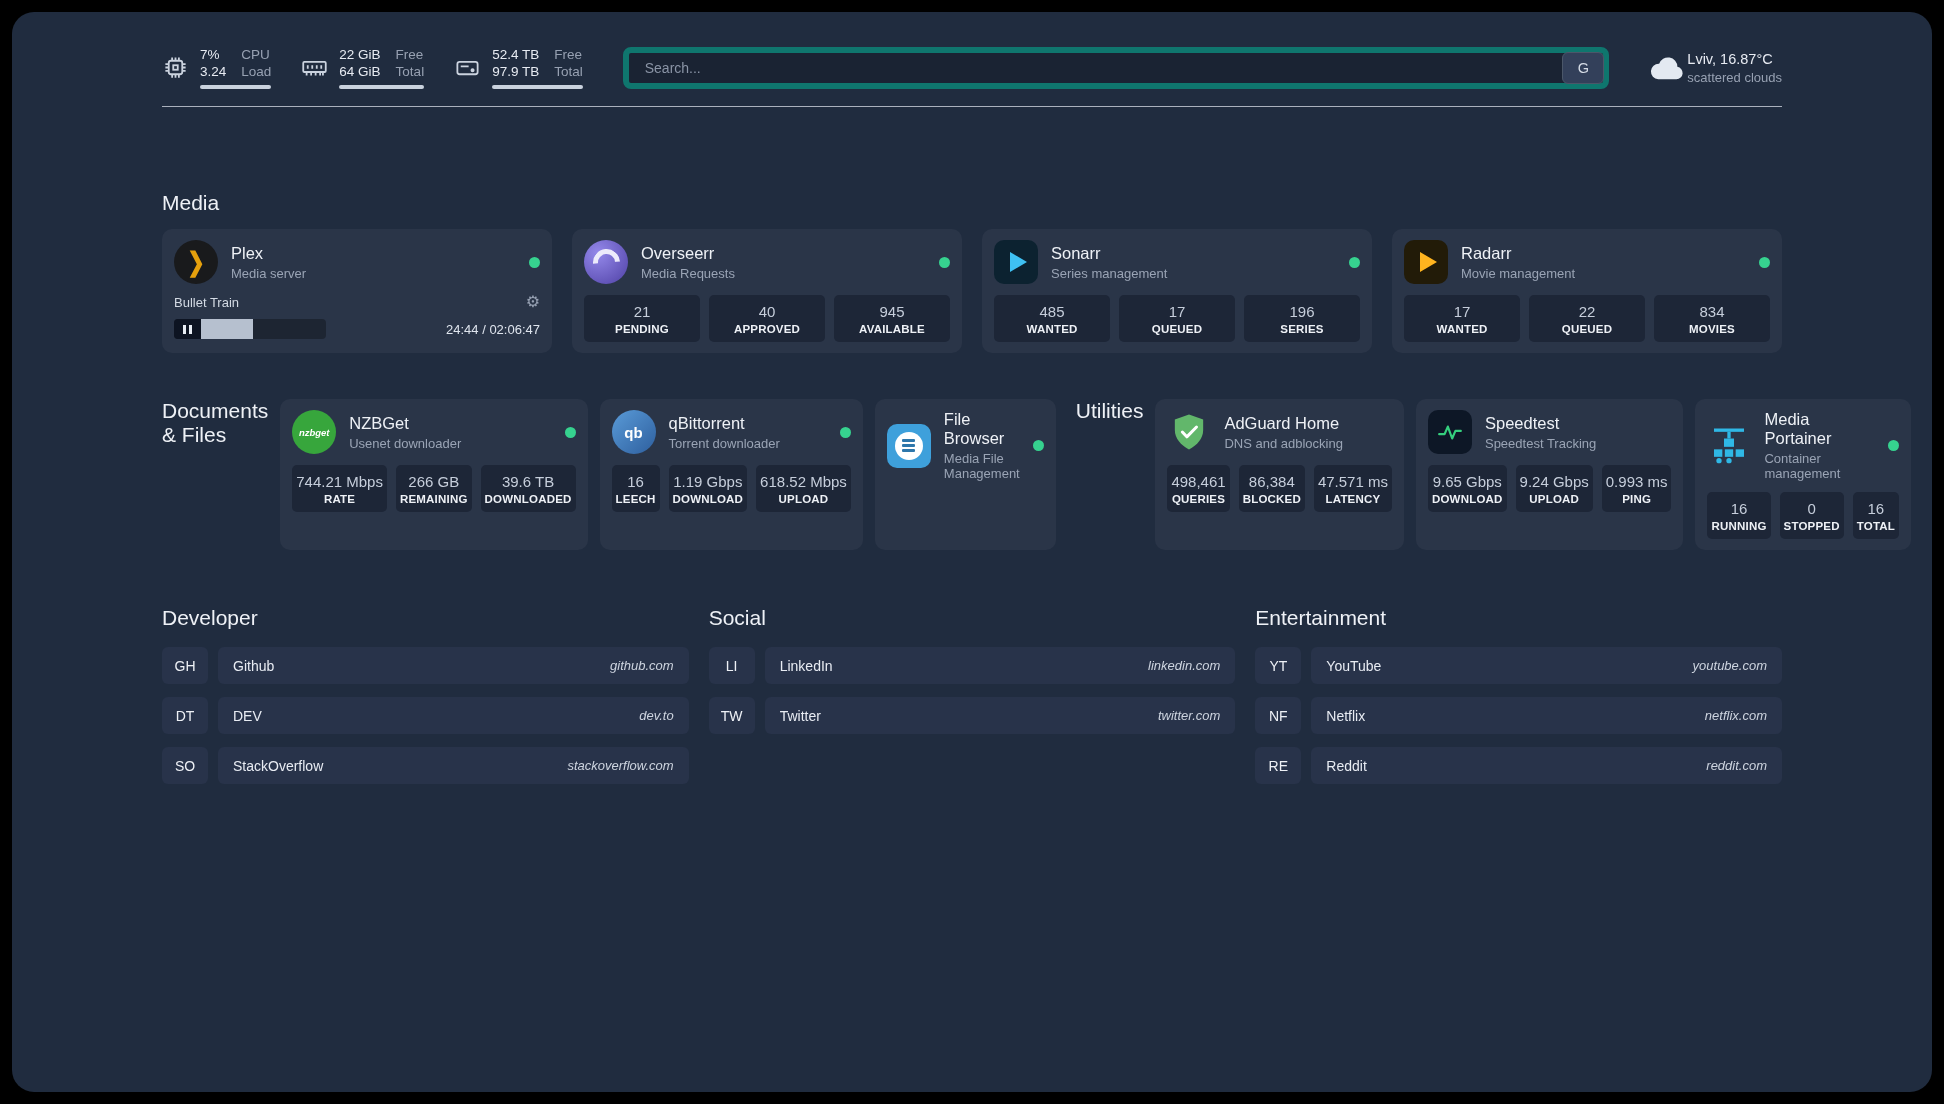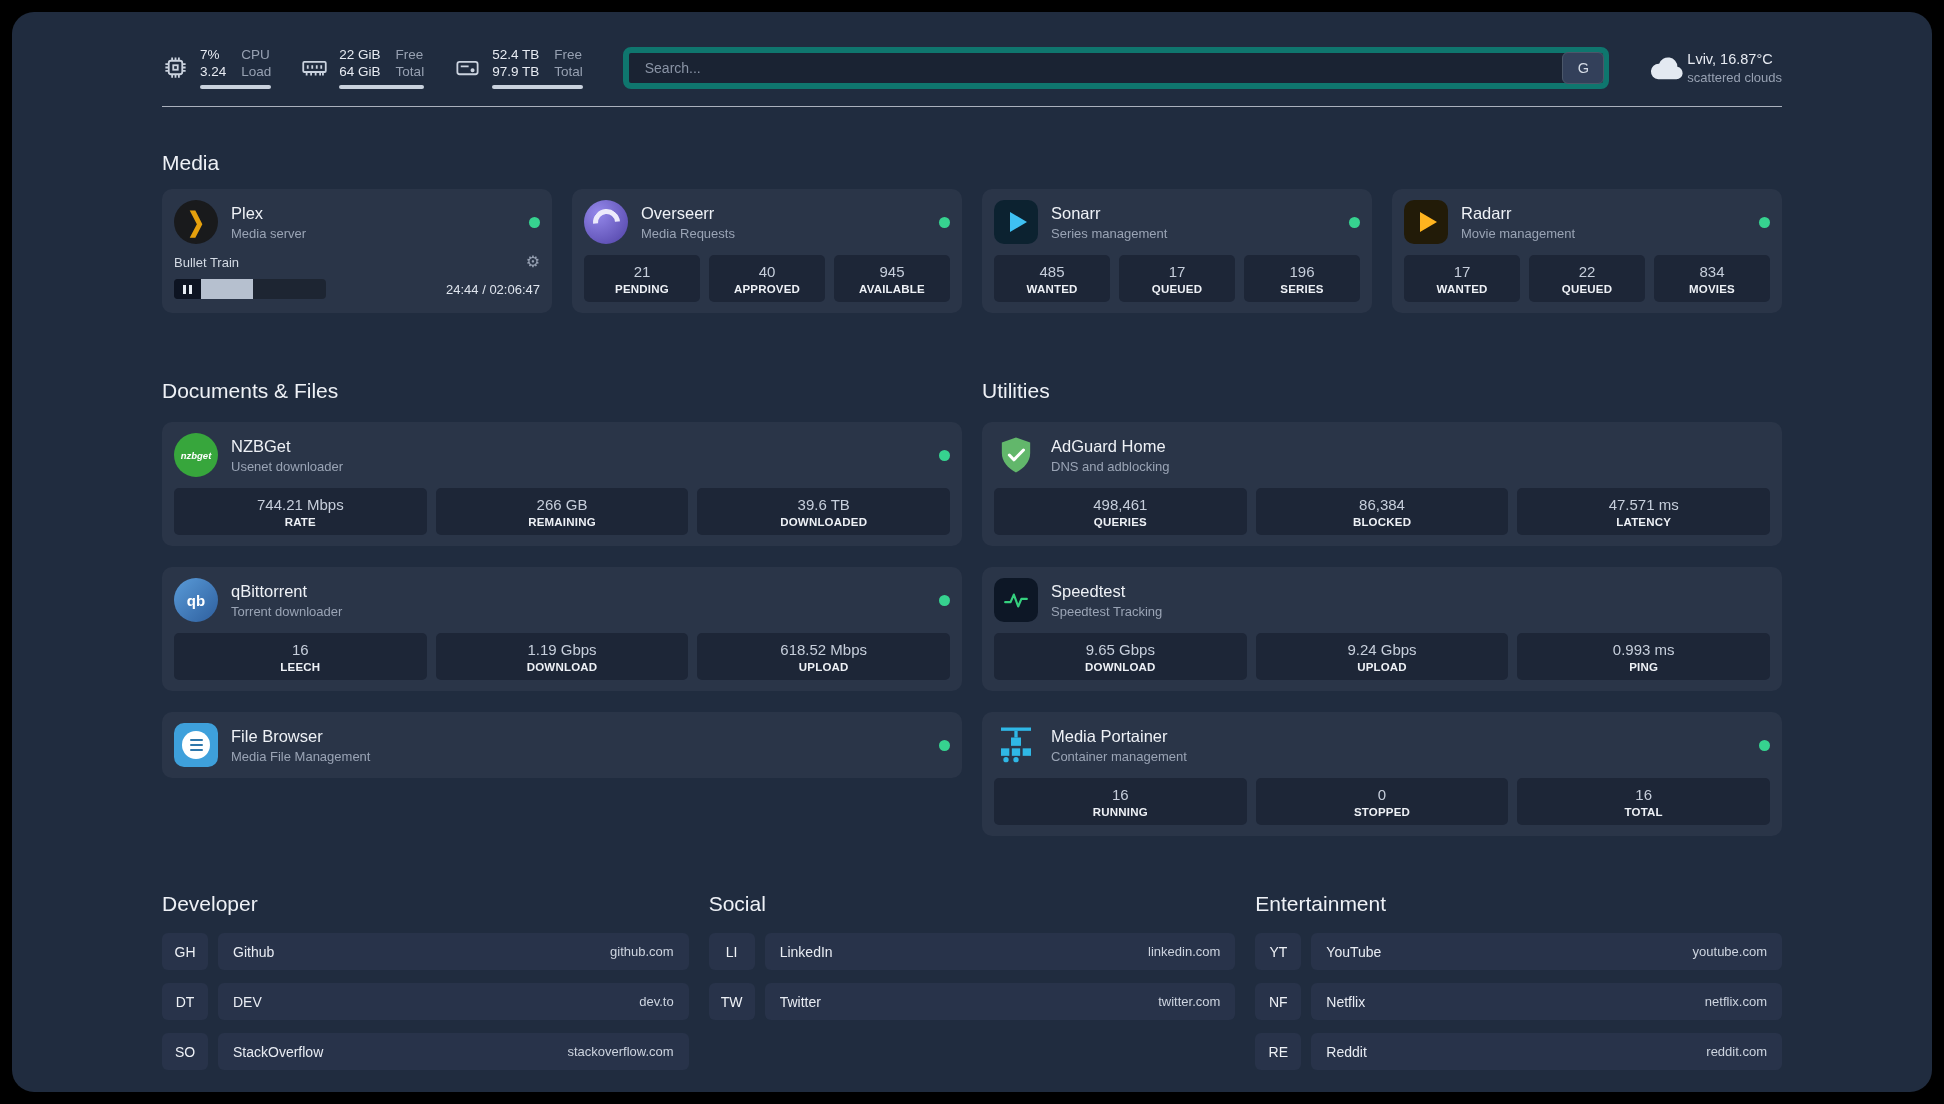--- a/index.html
+++ b/index.html
@@ -28,21 +28,21 @@
 
   .weather{display:flex;align-items:center;}
   .weather svg{width:40px;height:30px;display:block;}
   .w-loc{font-size:14.5px;color:#e7ebf2;line-height:19px;}
   .w-cond{font-size:13px;color:#97a1b2;line-height:17px;}
 
   .divider{border-bottom:1px solid rgba(223,229,238,0.72);margin-top:17px;}
 
   
   .section-title{font-size:21px;color:#eef1f6;font-weight:500;margin:0 0 14px 0;}
-  .media-section{margin-top:44px;}
+  .media-section{margin-top:84px;}
   .media-grid{display:grid;grid-template-columns:repeat(4,1fr);gap:20px;}
 
   .card{background:#2a3548;border-radius:10px;padding:11px 12px;box-sizing:border-box;}
   .card-head{display:flex;align-items:center;gap:13px;cursor:pointer;}
   .svc-icon{width:44px;height:44px;flex:0 0 auto;display:flex;align-items:center;
     justify-content:center;border-radius:10px;position:relative;overflow:hidden;}
   .svc-name{font-size:16.5px;color:#eef1f6;}
   .svc-desc{font-size:13px;color:#9aa4b5;margin-top:3px;}
   .dot{width:11px;height:11px;background:#36d28f;border-radius:50%;margin-left:auto;flex:0 0 auto;}
 
@@ -58,33 +58,33 @@
   .player{display:flex;height:20px;width:152px;border-radius:4px;overflow:hidden;
     background:rgba(0,0,0,0.30);cursor:pointer;}
   .pause-btn{width:27px;background:#0d1422;display:flex;align-items:center;justify-content:center;
     gap:3.5px;cursor:pointer;flex:0 0 auto;}
   .pause-btn i{width:2.5px;height:9px;background:#e8edf4;display:block;}
   .player-fill{width:52px;background:#b6c0cf;}
   .np-time{margin-left:auto;font-size:13px;color:#dfe5ee;white-space:nowrap;}
 
   
   .cols{display:grid;grid-template-columns:1fr 1fr;gap:20px;margin-top:46px;}
-  .col{display:flex;flex-direction:column;gap:21px;margin-top:20px;}
+  .col{display:flex;flex-direction:row;gap:12px;}
   .col .section-title{margin:0 0 -2px 0;}
 
   
   .bm-grid{display:grid;grid-template-columns:repeat(3,1fr);gap:20px;margin-top:56px;}
   .bm-col .section-title{margin-bottom:17px;}
   .bm-row{display:flex;gap:10px;margin-bottom:13px;height:37px;}
   .bm-abbr{width:46px;background:#28334a;border-radius:6px;display:flex;align-items:center;
     justify-content:center;color:#eef1f6;font-size:14px;cursor:pointer;flex:0 0 auto;}
   .bm-item{flex:1;background:#28334a;border-radius:6px;display:flex;align-items:center;
     padding:0 15px;cursor:pointer;min-width:0;}
   .bm-name{font-size:14px;color:#e8ecf3;white-space:nowrap;}
-  .bm-url{margin-left:auto;font-size:13px;color:#cdd4df;white-space:nowrap;}
+  .bm-url{margin-left:auto;font-size:13px;color:#cdd4df;white-space:nowrap;font-style:italic;}
 
   
   .ic-plex{background:#191a1c;border-radius:50%;}
   .ic-plex b{color:#e5a00d;font-size:21px;font-weight:700;transform:scaleY(1.25);}
   .ic-ovs{background:radial-gradient(circle at 32% 30%,#9488ea,#4f41a5);border-radius:50%;}
   .ic-ovs::after{content:"";width:17px;height:17px;border-radius:50%;border:5px solid #eceafb;
     border-right-color:transparent;border-bottom-color:transparent;transform:rotate(40deg);}
   .ic-sonarr{background:#0c2230;border-radius:10px;}
   .tri{width:0;height:0;border-top:10px solid transparent;border-bottom:10px solid transparent;}
   .ic-sonarr .tri{border-left:17px solid #3fc1f3;margin-left:4px;}

